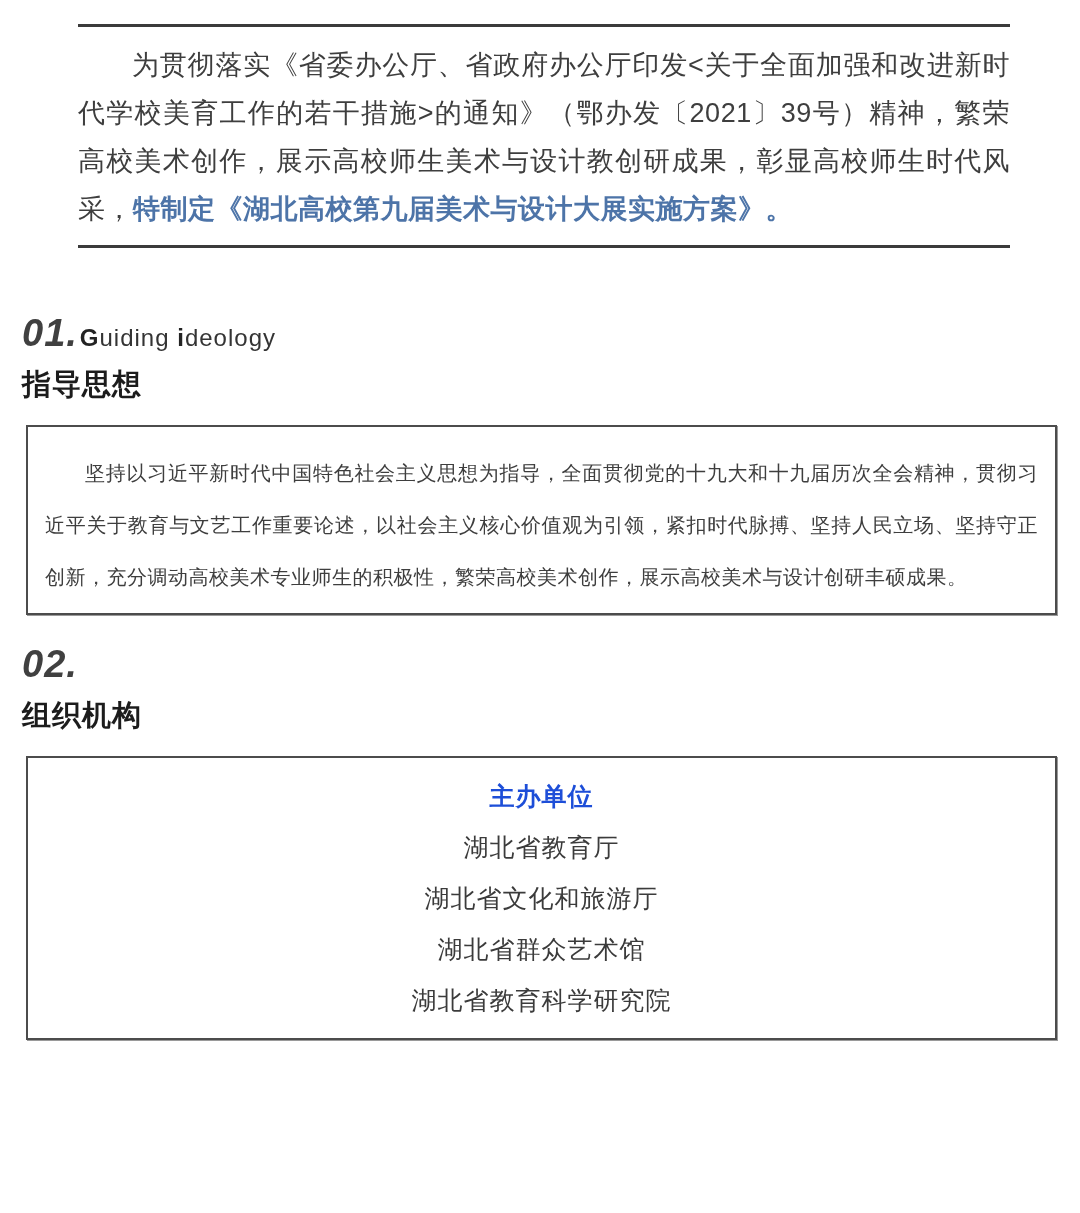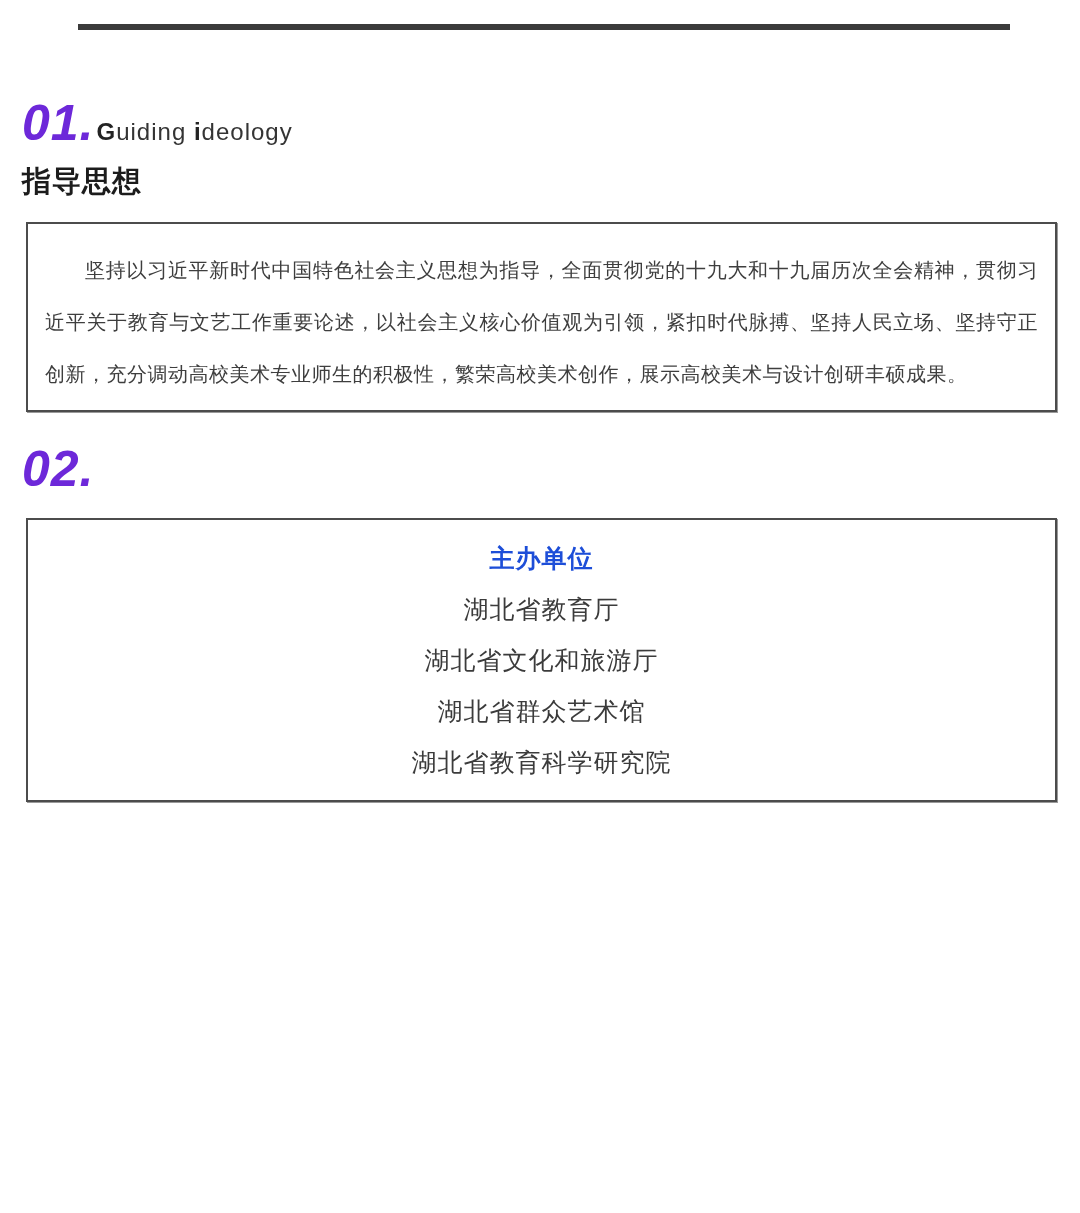--- a/index.html
+++ b/index.html
@@ -25,24 +25,24 @@
     letter-spacing: 0.5px;
   }
   .blue-strong { color: #4d74a8; font-weight: bold; }
 
   
   .section-heading { margin-left: 22px; }
   .heading-1 { margin-top: 64px; }
   .heading-2 { margin-top: 28px; }
   .sec-line { display: flex; align-items: baseline; }
   .sec-num {
-    font-size: 50px;
+    font-size: 38px;
     font-weight: bold;
     font-style: italic;
-    color: #6d28d9;
+    color: #404040;
     letter-spacing: 1px;
   }
   .sec-en {
     font-size: 24px;
     color: #343434;
     letter-spacing: 1px;
     margin-left: 2px;
   }
   .sec-en b { color: #232323; }
   .sec-cn {
@@ -73,39 +73,41 @@
   .org-line { font-size: 25px; line-height: 51px; color: #3b3b3b; letter-spacing: 1px; }
   .org-label { color: #1d4ed8; font-weight: bold; }
 </style>
 </head>
 <body>
 
 <div class="page">
 
   <div class="intro-wrap">
     <div class="divider"></div>
+    <p class="intro-text"><span>为贯彻落实《省委办公厅、省政府办公厅印发&lt;关于全面加强和改进新时代学校美育工作的若干措施&gt;的通知》（鄂办发〔2021〕39号）精神，繁荣高校美术创作，展示高校师生美术与设计教创研成果，彰显高校师生时代风采，</span><span class="blue-strong">特制定《湖北高校第九届美术与设计大展实施方案》。</span></p>
     <div class="divider"></div>
   </div>
 
   <div class="section-heading heading-1">
     <div class="sec-line">
       <span class="sec-num">01.</span>
       <span class="sec-en"><b>G</b><span>uiding </span><b>i</b><span>deology</span></span>
     </div>
     <div class="sec-cn">指导思想</div>
   </div>
 
   <div class="content-box">
     <p class="box-paragraph">坚持以习近平新时代中国特色社会主义思想为指导，全面贯彻党的十九大和十九届历次全会精神，贯彻习近平关于教育与文艺工作重要论述，以社会主义核心价值观为引领，紧扣时代脉搏、坚持人民立场、坚持守正创新，充分调动高校美术专业师生的积极性，繁荣高校美术创作，展示高校美术与设计创研丰硕成果。</p>
   </div>
 
   <div class="section-heading heading-2">
     <div class="sec-line">
       <span class="sec-num">02.</span>
     </div>
+    <div class="sec-cn">组织机构</div>
   </div>
 
   <div class="content-box org-box">
     <div class="org-line org-label">主办单位</div>
     <div class="org-line">湖北省教育厅</div>
     <div class="org-line">湖北省文化和旅游厅</div>
     <div class="org-line">湖北省群众艺术馆</div>
     <div class="org-line">湖北省教育科学研究院</div>
   </div>
 

